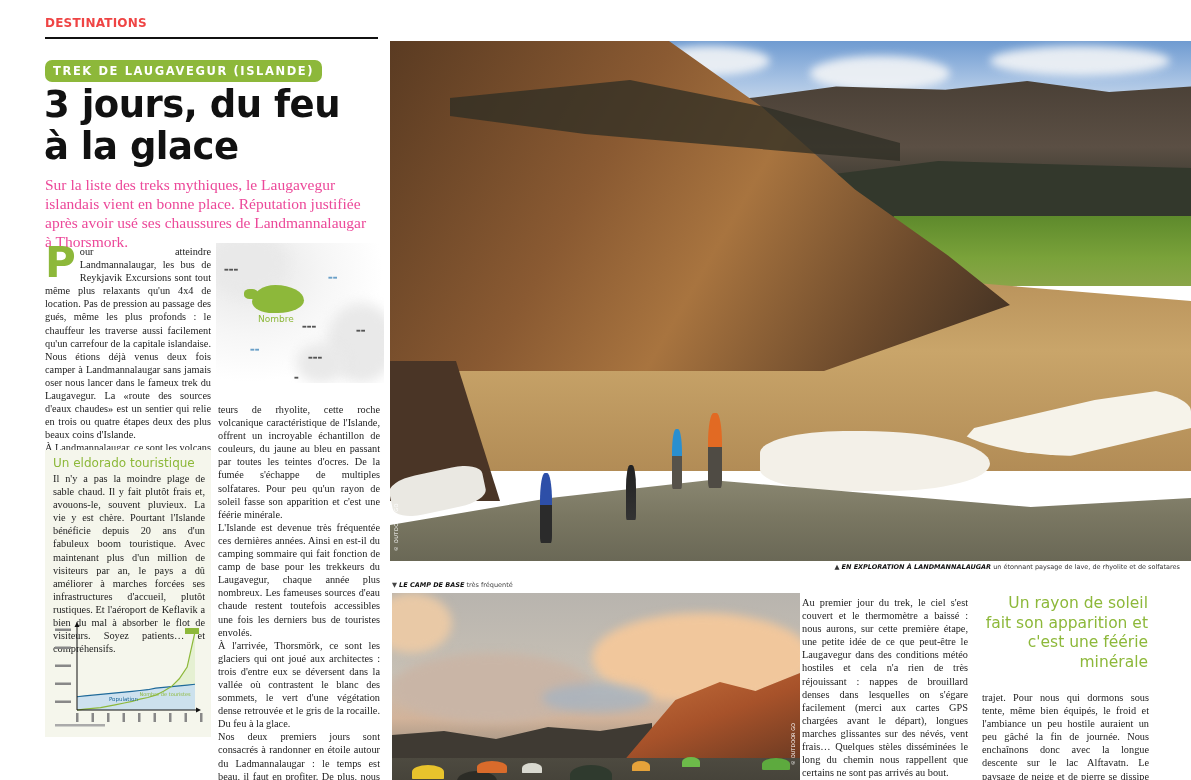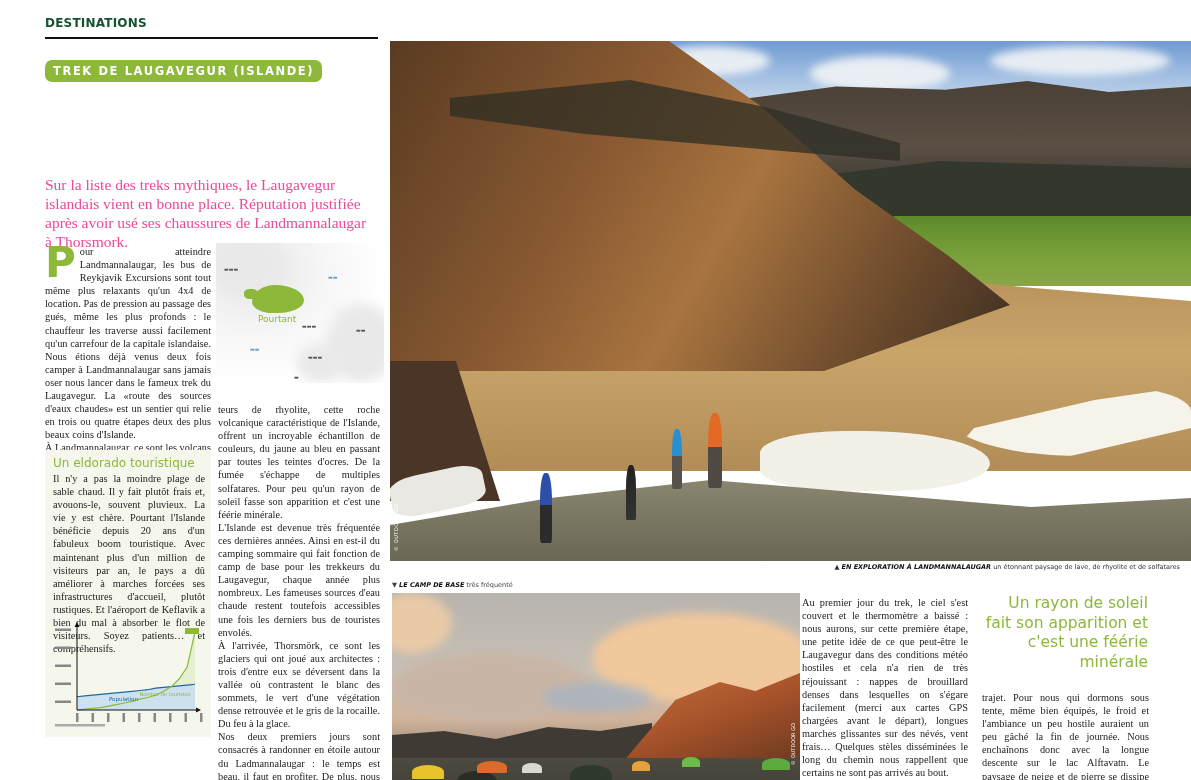--- a/index.html
+++ b/index.html
@@ -2,21 +2,21 @@
 <html><head>
 <meta charset="utf-8">
 <style>
   * { box-sizing: border-box; margin: 0; padding: 0; }
   html, body { width: 1191px; height: 780px; overflow: hidden; background: #ffffff; }
   body { position: relative; font-family: "Liberation Serif", serif; color: #1a1a1a; }
 
   .page-left { position: absolute; left: 0; top: 0; width: 390px; height: 780px; background: #fff; }
   .page-right { position: absolute; left: 390px; top: 0; width: 801px; height: 780px; background: #fff; margin-top: 41px; }
 
-  .section-label { position: absolute; left: 45px; top: 16px; font-family: "DejaVu Sans", sans-serif; font-weight: bold; font-size: 12px; letter-spacing: 0.2px; color: #14532d; }
+  .section-label { position: absolute; left: 45px; top: 16px; font-family: "DejaVu Sans", sans-serif; font-weight: bold; font-size: 12px; letter-spacing: 0.2px; color: #ef4444; }
   .section-rule { position: absolute; left: 45px; top: 37px; width: 333px; height: 1.5px; background: #111; }
 
   .kicker { position: absolute; left: 45px; top: 60px; height: 22px; padding: 0 8px; background: #8db83a; color: #fff; font-family: "DejaVu Sans", sans-serif; font-weight: bold; font-size: 11.5px; letter-spacing: 1.6px; line-height: 22px; border-radius: 7px; }
   .headline { position: absolute; left: 44px; top: 84px; width: 340px; font-family: "DejaVu Sans", sans-serif; font-weight: bold; font-size: 37px; line-height: 42px; color: #111; letter-spacing: -0.5px; }
   .chapo { position: absolute; left: 45px; top: 175px; width: 330px; font-family: "Liberation Serif", serif; font-size: 15.5px; line-height: 19px; color: #ec4899; }
 
   .col { position: absolute; font-family: "Liberation Serif", serif; font-size: 10.3px; line-height: 13.1px; text-align: justify; color: #1c1c1c; hyphens: auto; }
   .col p { text-indent: 0; }
   .col1 { left: 45px; top: 245px; width: 166px; }
   .col2 { left: 218px; top: 403px; width: 162px; }
@@ -80,35 +80,39 @@
   .end-mark { display: inline-block; margin-left: 4px; color: #8db83a; font-size: 9px; letter-spacing: -1px; font-weight: bold; }
 </style>
 </head>
 <body>
 
 <div class="page-left">
   <div class="section-label">DESTINATIONS</div>
   <div class="section-rule"></div>
 
   <div class="kicker">TREK DE LAUGAVEGUR (ISLANDE)</div>
+  <h1 class="headline">
+    <span>3 jours, du feu</span><br>
+    <span>à la glace</span>
+  </h1>
   <p class="chapo">Sur la liste des treks mythiques, le Laugavegur islandais vient en bonne place. Réputation justifiée après avoir usé ses chaussures de Landmannalaugar à Thorsmork.</p>
 
   <div class="col col1" style="width:168px;">
     <p style="width:166px;">
       <span class="drop">P</span><span>our atteindre Landmannalaugar, les bus de Reykjavik Excursions sont tout même plus relaxants qu'un 4x4 de location. Pas de pression au passage des gués, même les plus profonds : le chauffeur les traverse aussi facilement qu'un carrefour de la capitale islandaise. Nous étions déjà venus deux fois camper à Landmannalaugar sans jamais oser nous lancer dans le fameux trek du Laugavegur. La «route des sources d'eaux chaudes» est un sentier qui relie en trois ou quatre étapes deux des plus beaux coins d'Islande.</span>
     </p>
     <p style="width:166px;">À Landmannalaugar, ce sont les volcans qui ont façonné le paysage : autour d'une énorme coulée de lave noire dont on dirait qu'elle a refroidi la veille, des hau-</p>
   </div>
 
   <div class="map">
     <div class="blob" style="left:-10px;top:-10px;width:80px;height:60px;"></div>
     <div class="blob" style="left:110px;top:60px;width:70px;height:80px;"></div>
     <div class="blob" style="left:80px;top:100px;width:50px;height:40px;"></div>
     <div class="iceland"></div>
-    <div class="label label-iceland">Pourtant</div>
+    <div class="label label-iceland">Nombre</div>
     <div class="label" style="left:8px;top:23px;">▬▬▬</div>
     <div class="label sea" style="left:112px;top:31px;">▬▬</div>
     <div class="label" style="left:86px;top:80px;">▬▬▬</div>
     <div class="label" style="left:140px;top:84px;">▬▬</div>
     <div class="label sea" style="left:34px;top:103px;">▬▬</div>
     <div class="label" style="left:92px;top:111px;">▬▬▬</div>
     <div class="label" style="left:78px;top:131px;">▬</div>
   </div>
 
   <div class="col col2">

